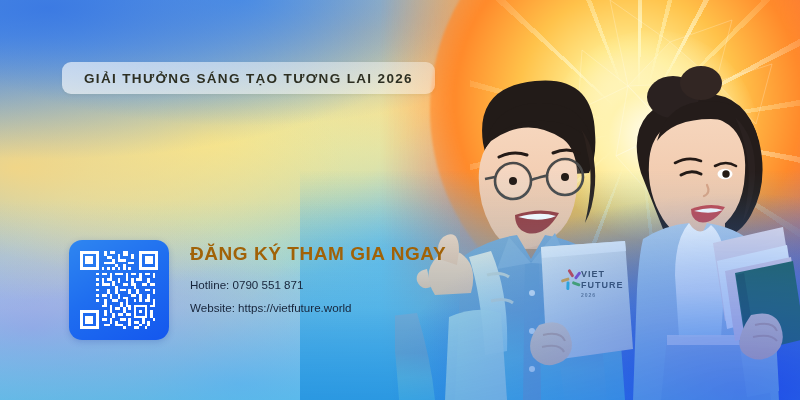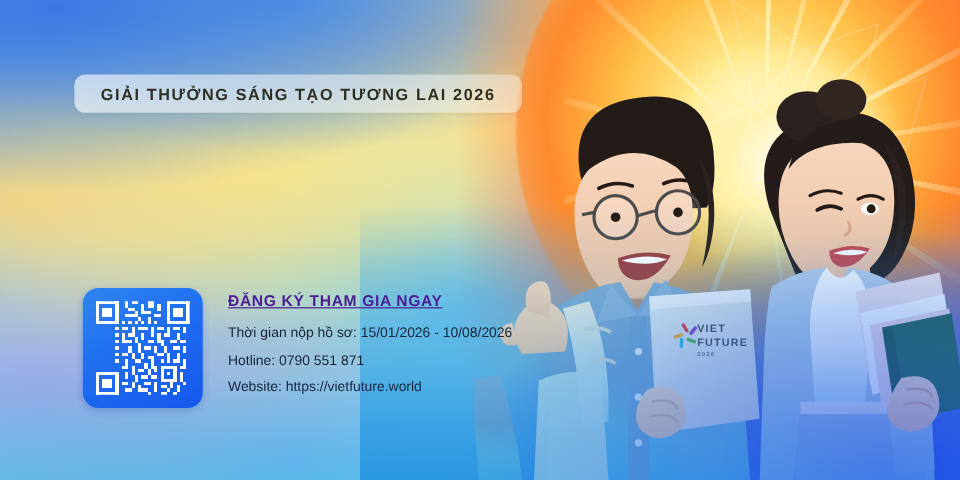--- a/index.html
+++ b/index.html
@@ -138,22 +138,22 @@
     position:absolute;left:69px;top:240px;width:100px;height:100px;
     border-radius:13px;
     background:linear-gradient(150deg,#2f86f0 0%, #1f6ef0 45%, #1457ee 100%);
     box-shadow:0 2px 6px rgba(20,60,160,.22);
     display:flex;align-items:center;justify-content:center;
   }
   .qr-card svg{display:block;}
 
   .details{position:absolute;left:190px;top:243px;width:240px;}
   .cta{
-    font-size:13px;font-weight:700;letter-spacing:.55px;
-    color:#4c1d95;margin:0 0 14px 0;white-space:nowrap;text-decoration:underline;
+    font-size:19px;font-weight:700;letter-spacing:.55px;
+    color:#a16207;margin:0 0 14px 0;white-space:nowrap;
   }
   .meta{
     font-size:11.6px;color:#16243a;line-height:1;margin:0 0 11px 0;white-space:nowrap;
   }
   .meta:last-child{margin-bottom:12px;}
 </style>
 </head>
 <body>
 
 <div class="banner">
@@ -478,19 +478,18 @@
           <rect x="20" y="28" width="2" height="1"></rect>
             <rect x="24" y="28" width="1" height="1"></rect>
           <rect x="16" y="28" width="1" height="1"></rect>
             <rect x="22" y="27" width="1" height="1"></rect>
         </g>
       </svg>
     </div>
 
     <div class="details">
       <p class="cta">ĐĂNG KÝ THAM GIA NGAY</p>
-      <p class="meta">Thời gian nộp hồ sơ: 15/01/2026 - 10/08/2026</p>
       <p class="meta">Hotline: 0790 551 871</p>
       <p class="meta">Website: https://vietfuture.world</p>
     </div>
 
   </div>
 </div>
 
 </body></html>

